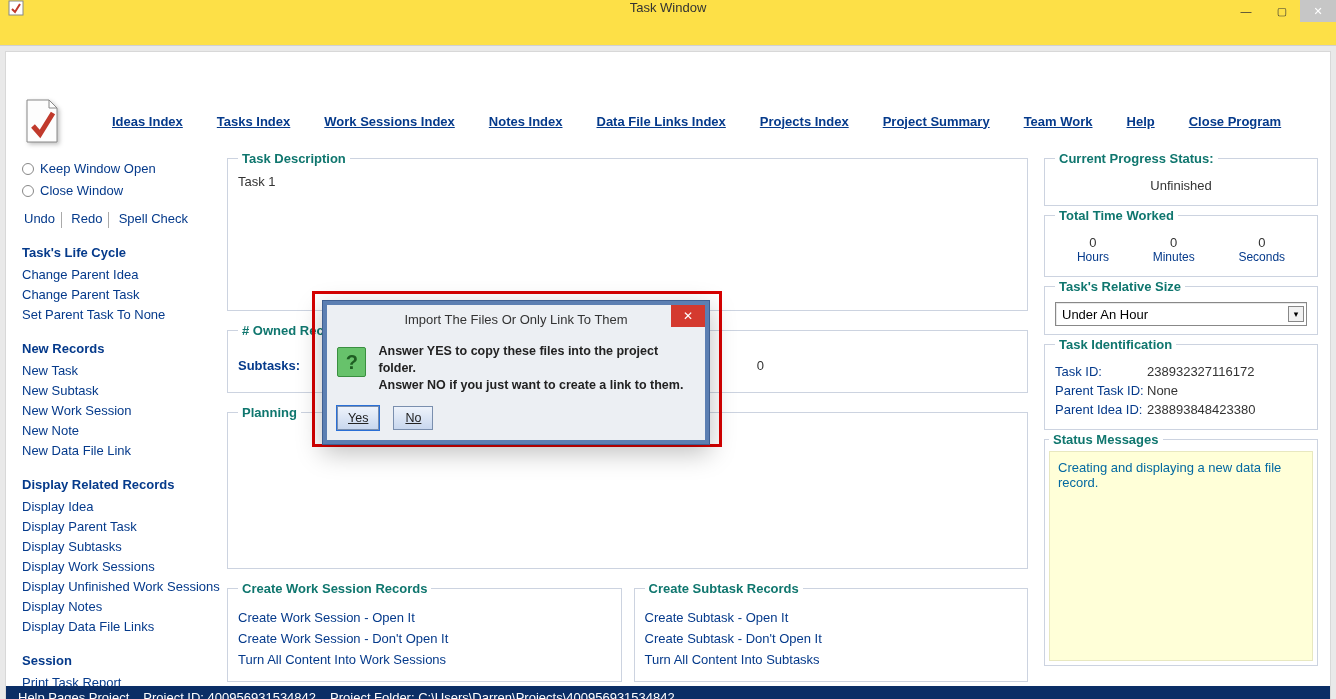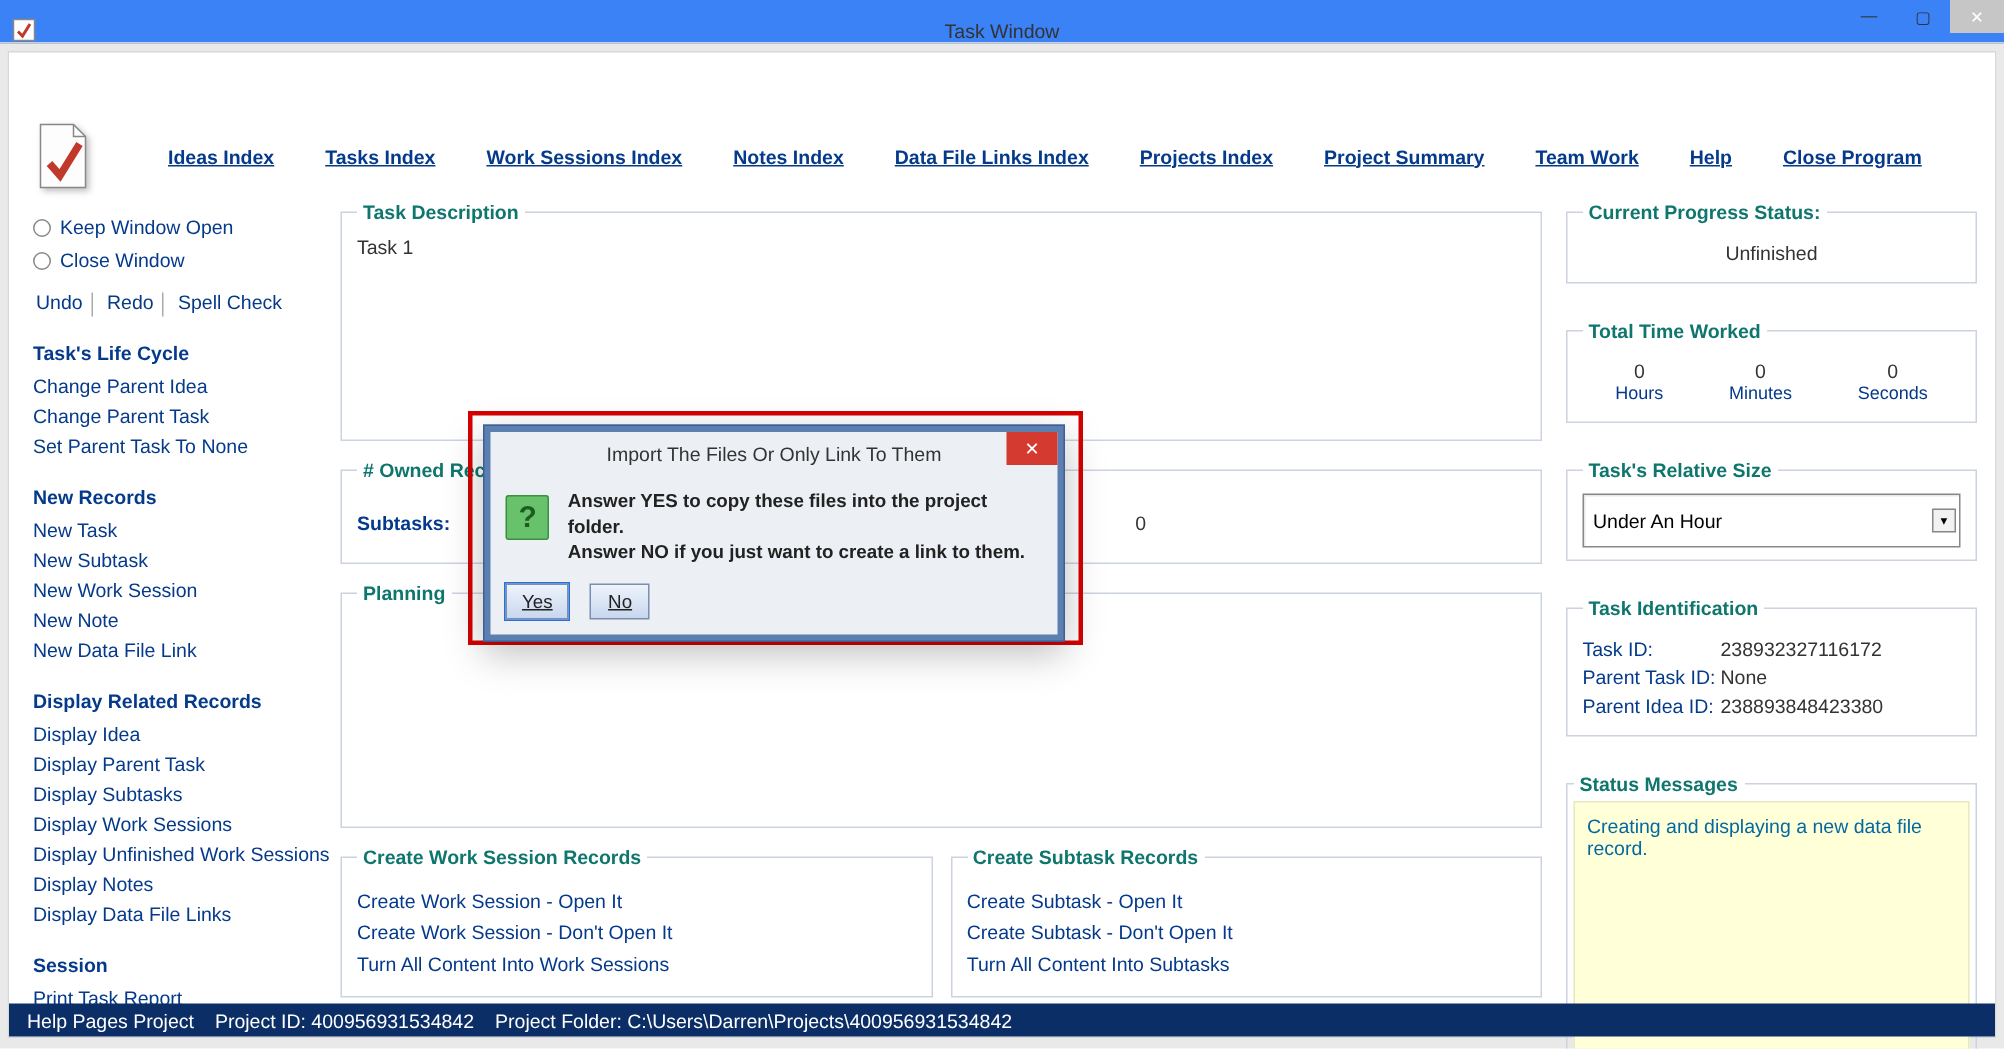--- a/index.html
+++ b/index.html
@@ -8,25 +8,25 @@
     font-family: "Segoe UI", Tahoma, sans-serif;
     font-size: 13px;
     background: #e9e9e9;
     width: 1336px;
     height: 699px;
     overflow: hidden;
     position: relative;
   }
   
   .titlebar {
-    height: 29px;
-    background: #3b82f6;
+    height: 46px;
+    background: #fde047;
     border-bottom: 1px solid #d0d0d0;
     display: flex;
-    align-items: flex-end;
+    align-items: flex-start;
     position: relative;
   }
   .titlebar .appicon { width: 16px; height: 16px; margin-left: 8px; }
   .titlebar .title {
     position: absolute;
     left: 0; right: 0;
     text-align: center;
     color: #333;
   }
   .winbtns { position: absolute; right: 0; top: 0; display: flex; }
@@ -92,28 +92,28 @@
   .desc-box { height: 160px; }
   .desc-box .desc { color: #333; }
   .owned { height: 38px; display: flex; align-items: center; gap: 40px; }
   .owned .lbl { color: #053A8B; font-weight: bold; }
   .owned .val { color: #333; min-width: 18px; text-align: center; }
   .owned .pair { display:flex; gap: 18px; align-items:center; }
   .planning { height: 164px; }
   .two-col { display: flex; gap: 12px; }
   .two-col fieldset { flex: 1; }
   .list-link { color: #053A8B; margin: 6px 0; cursor: pointer; }
-  .right fieldset { margin-bottom: 24px; }
+  .right fieldset { margin-bottom: 2px; }
   .status-val { text-align: center; padding: 4px 0; color: #333; }
   .time-grid { display: flex; justify-content: space-around; text-align: center; padding: 4px 0; }
   .time-grid .t { color: #333; }
   .time-grid .u { color: #053A8B; font-size: 12px; }
   .select {
     width: 100%;
-    height: 36px;
+    height: 24px;
     border: 1px solid #888;
     background: #fff;
     display: flex; align-items: center; justify-content: space-between;
     padding: 0 2px 0 6px;
     box-shadow: inset 1px 1px 0 #e8e8e8;
     cursor: pointer;
   }
   .select .arrow { width: 16px; height: 16px; border: 1px solid #888; display:flex; align-items:center; justify-content:center; font-size:9px; background: #f2f2f2; }
   .ident-row { display:flex; margin: 4px 0; }
   .ident-row .k { width: 92px; color: #053A8B; }

